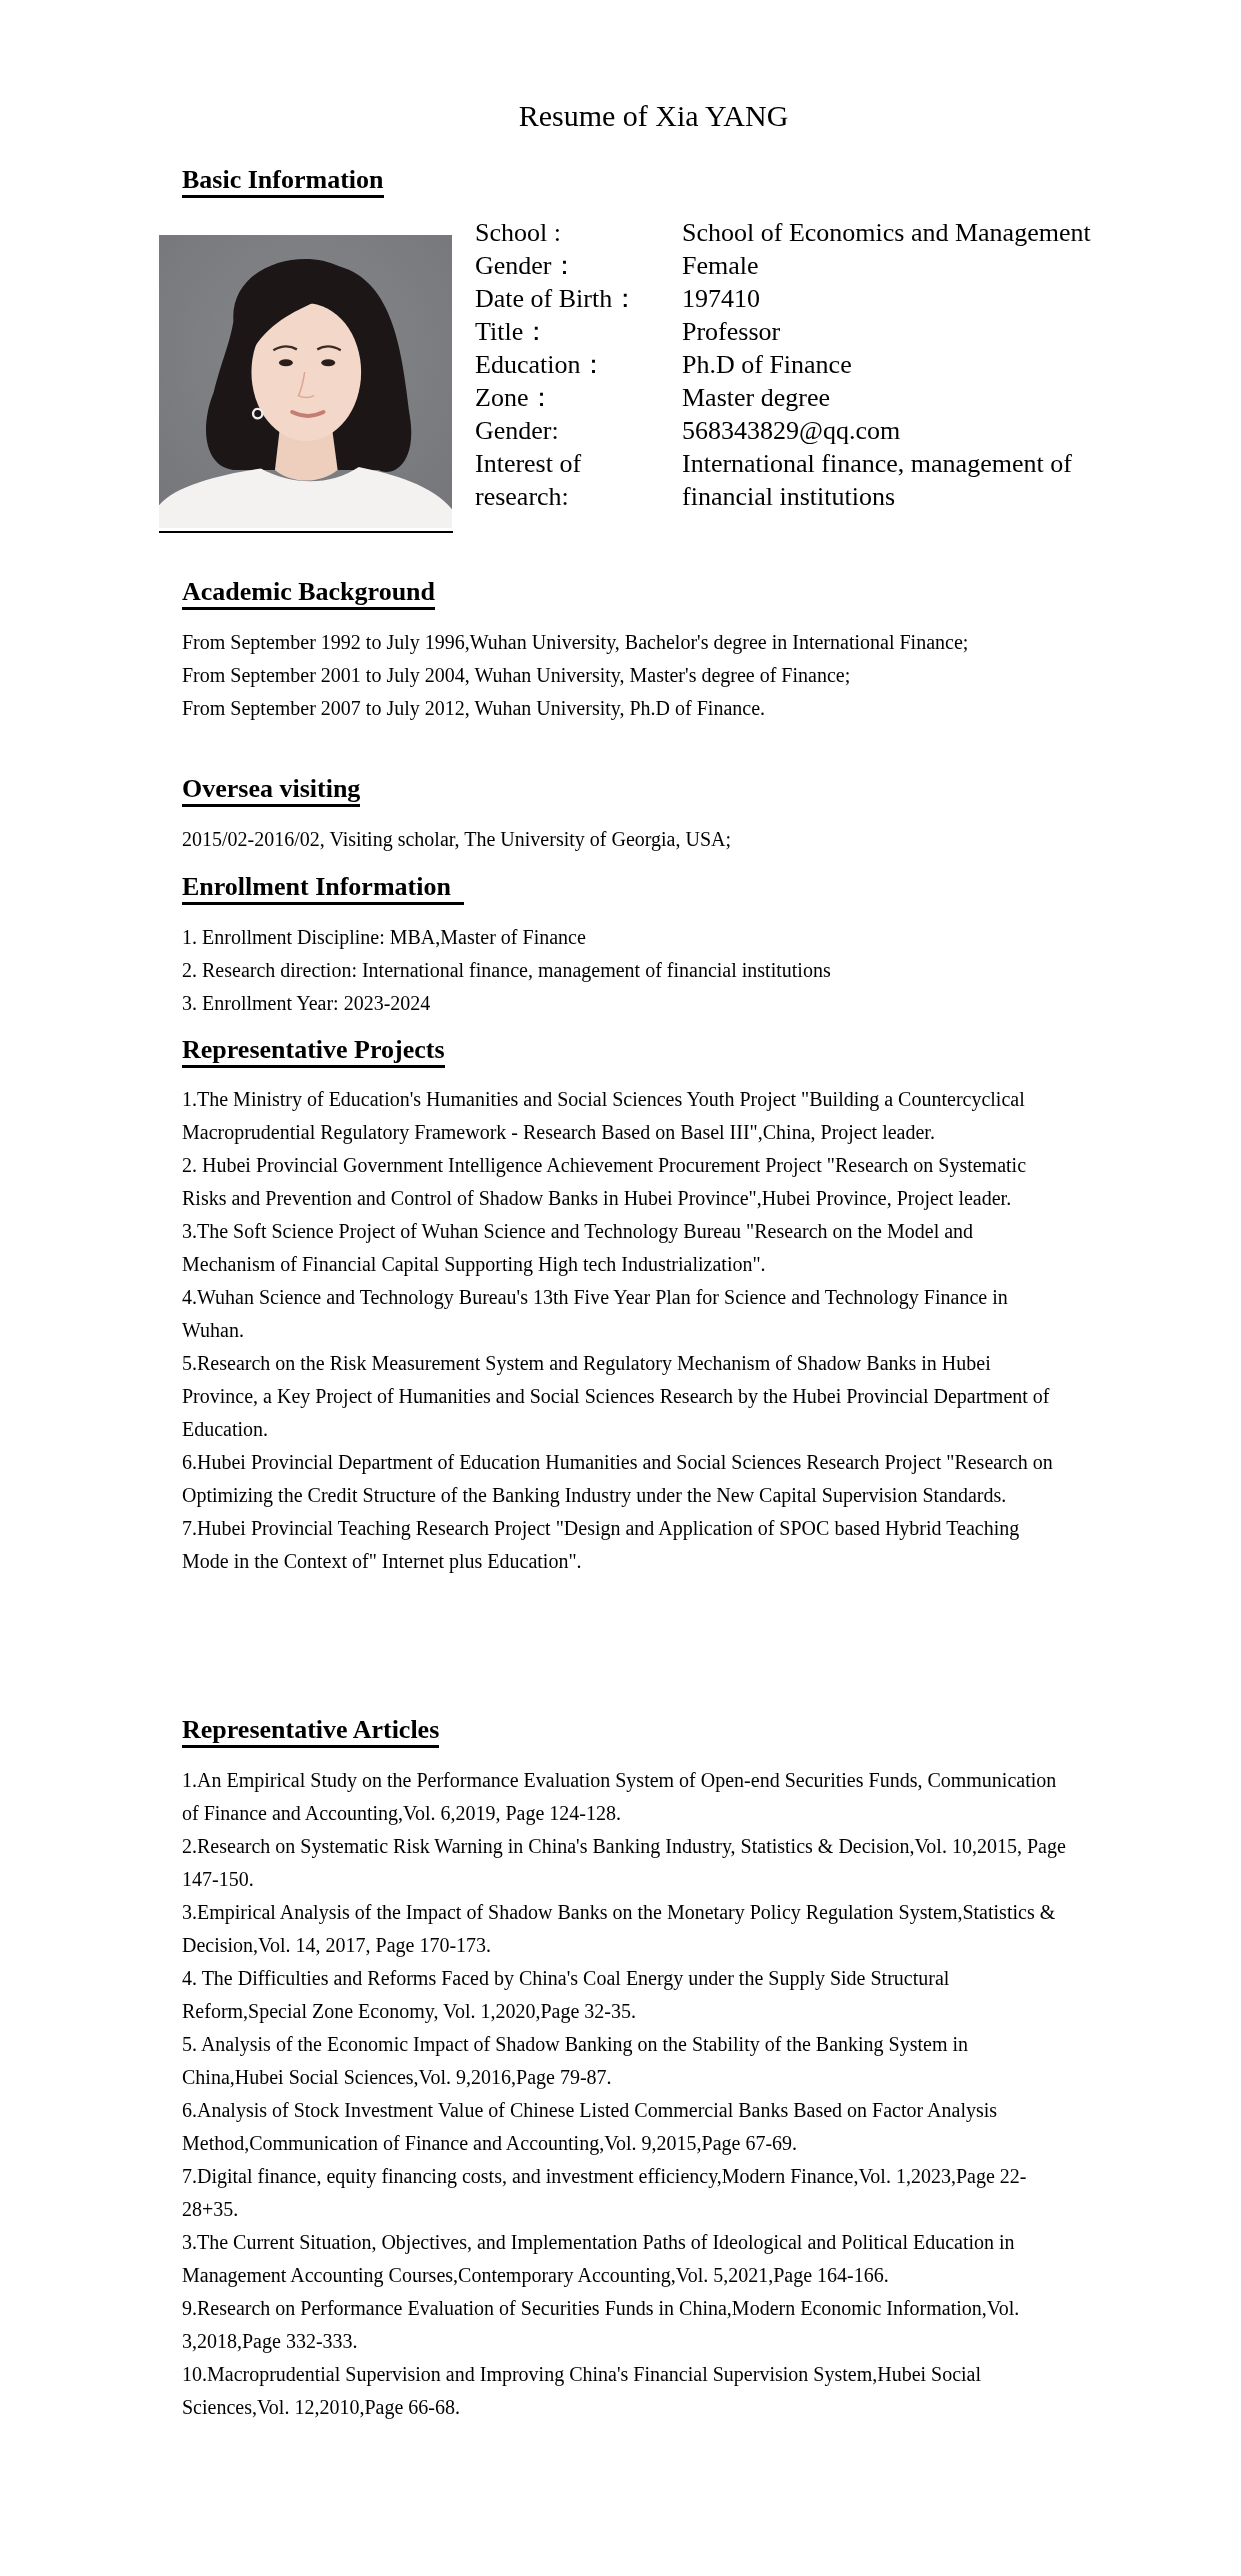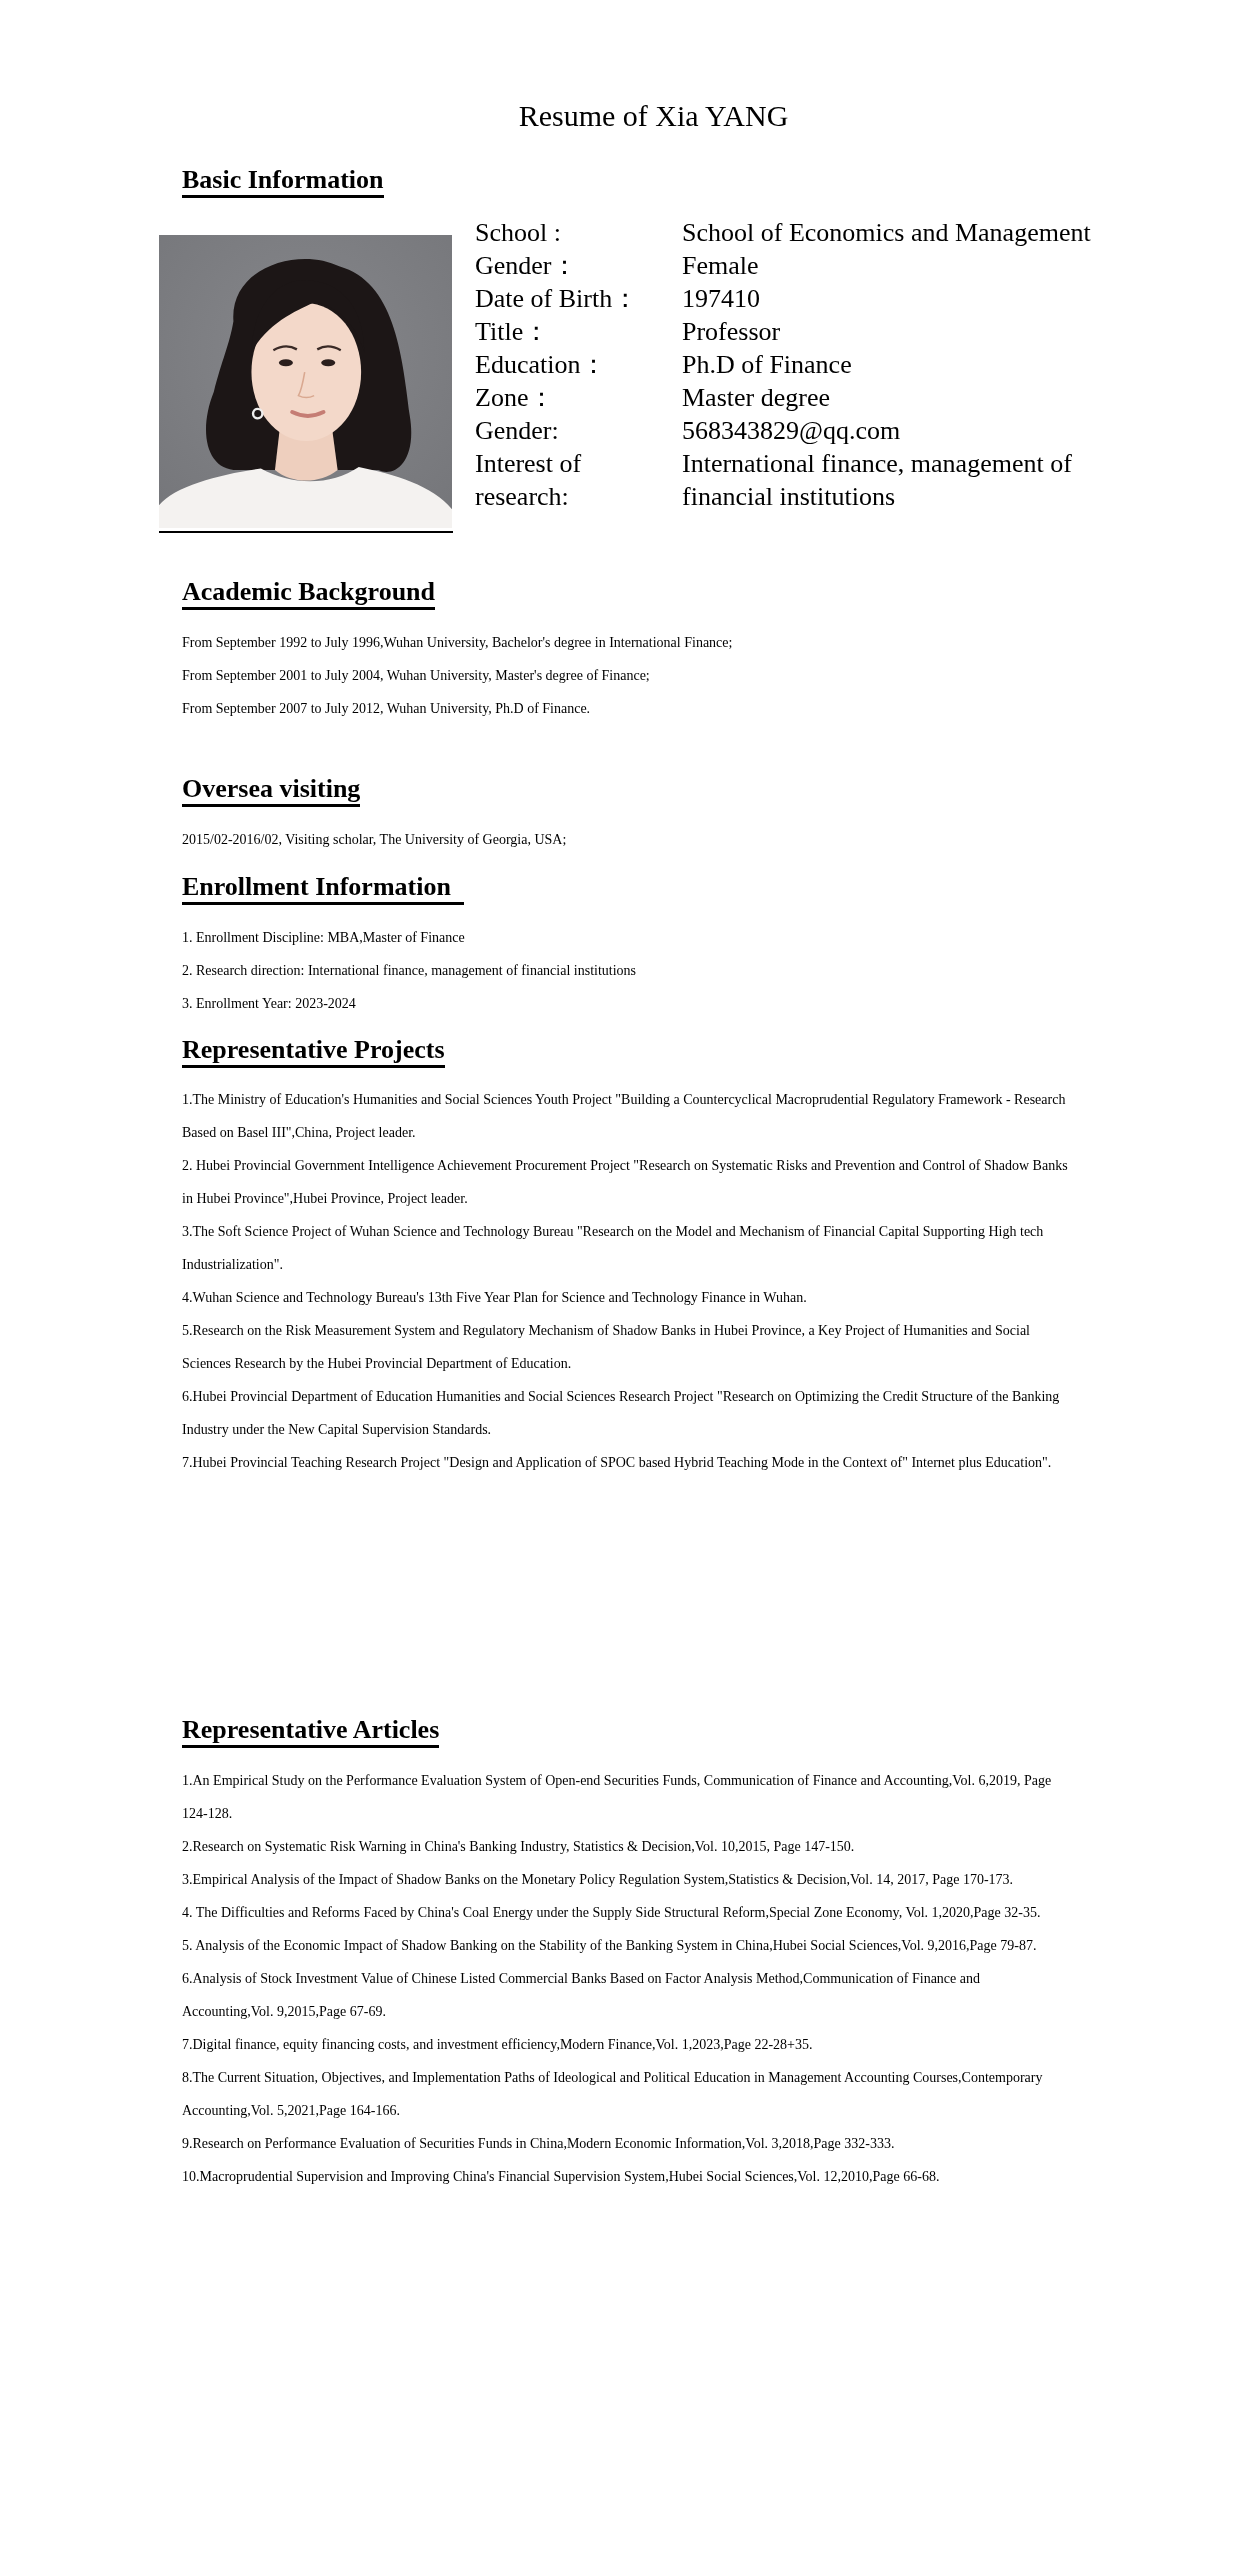--- a/index.html
+++ b/index.html
@@ -37,21 +37,21 @@
     .section-heading .hd-text {
       display: inline-block;
       border-bottom: 3.1px solid #000;
       padding-bottom: 0px;
       line-height: 30px;
     }
     .body-block {
       position: absolute;
       left: 182px;
       width: 900px;
-      font-size: 14px;
+      font-size: 20px;
       line-height: 33px;
     }
     .body-block p {
       margin: 0;
     }
     
     .photo-wrap {
       position: absolute;
       left: 159px;
       top: 235px;
@@ -196,17 +196,17 @@
 
 <h2 class="section-heading" style="top:1714px;"><span class="hd-text">Representative Articles</span></h2>
 <div class="body-block" style="top:1764px; width:888px;">
   <p>1.An Empirical Study on the Performance Evaluation System of Open-end Securities Funds, Communication of Finance and Accounting,Vol. 6,2019, Page 124-128.</p>
   <p>2.Research on Systematic Risk Warning in China's Banking Industry, Statistics &amp; Decision,Vol. 10,2015, Page 147-150.</p>
   <p>3.Empirical Analysis of the Impact of Shadow Banks on the Monetary Policy Regulation System,Statistics &amp; Decision,Vol. 14, 2017, Page 170-173.</p>
   <p>4. The Difficulties and Reforms Faced by China's Coal Energy under the Supply Side Structural Reform,Special Zone Economy, Vol. 1,2020,Page 32-35.</p>
   <p>5. Analysis of the Economic Impact of Shadow Banking on the Stability of the Banking System in China,Hubei Social Sciences,Vol. 9,2016,Page 79-87.</p>
   <p>6.Analysis of Stock Investment Value of Chinese Listed Commercial Banks Based on Factor Analysis Method,Communication of Finance and Accounting,Vol. 9,2015,Page 67-69.</p>
   <p>7.Digital finance, equity financing costs, and investment efficiency,Modern Finance,Vol. 1,2023,Page 22-28+35.</p>
-  <p>8.The Current Situation, Objectives, and Implementation Paths of Ideological and Political Education in Management Accounting Courses,Contemporary Accounting,Vol. 5,2021,Page 164-166.</p>
+  <p>3.The Current Situation, Objectives, and Implementation Paths of Ideological and Political Education in Management Accounting Courses,Contemporary Accounting,Vol. 5,2021,Page 164-166.</p>
   <p>9.Research on Performance Evaluation of Securities Funds in China,Modern Economic Information,Vol. 3,2018,Page 332-333.</p>
   <p>10.Macroprudential Supervision and Improving China's Financial Supervision System,Hubei Social Sciences,Vol. 12,2010,Page 66-68.</p>
 </div>
 
 
 </body></html>

